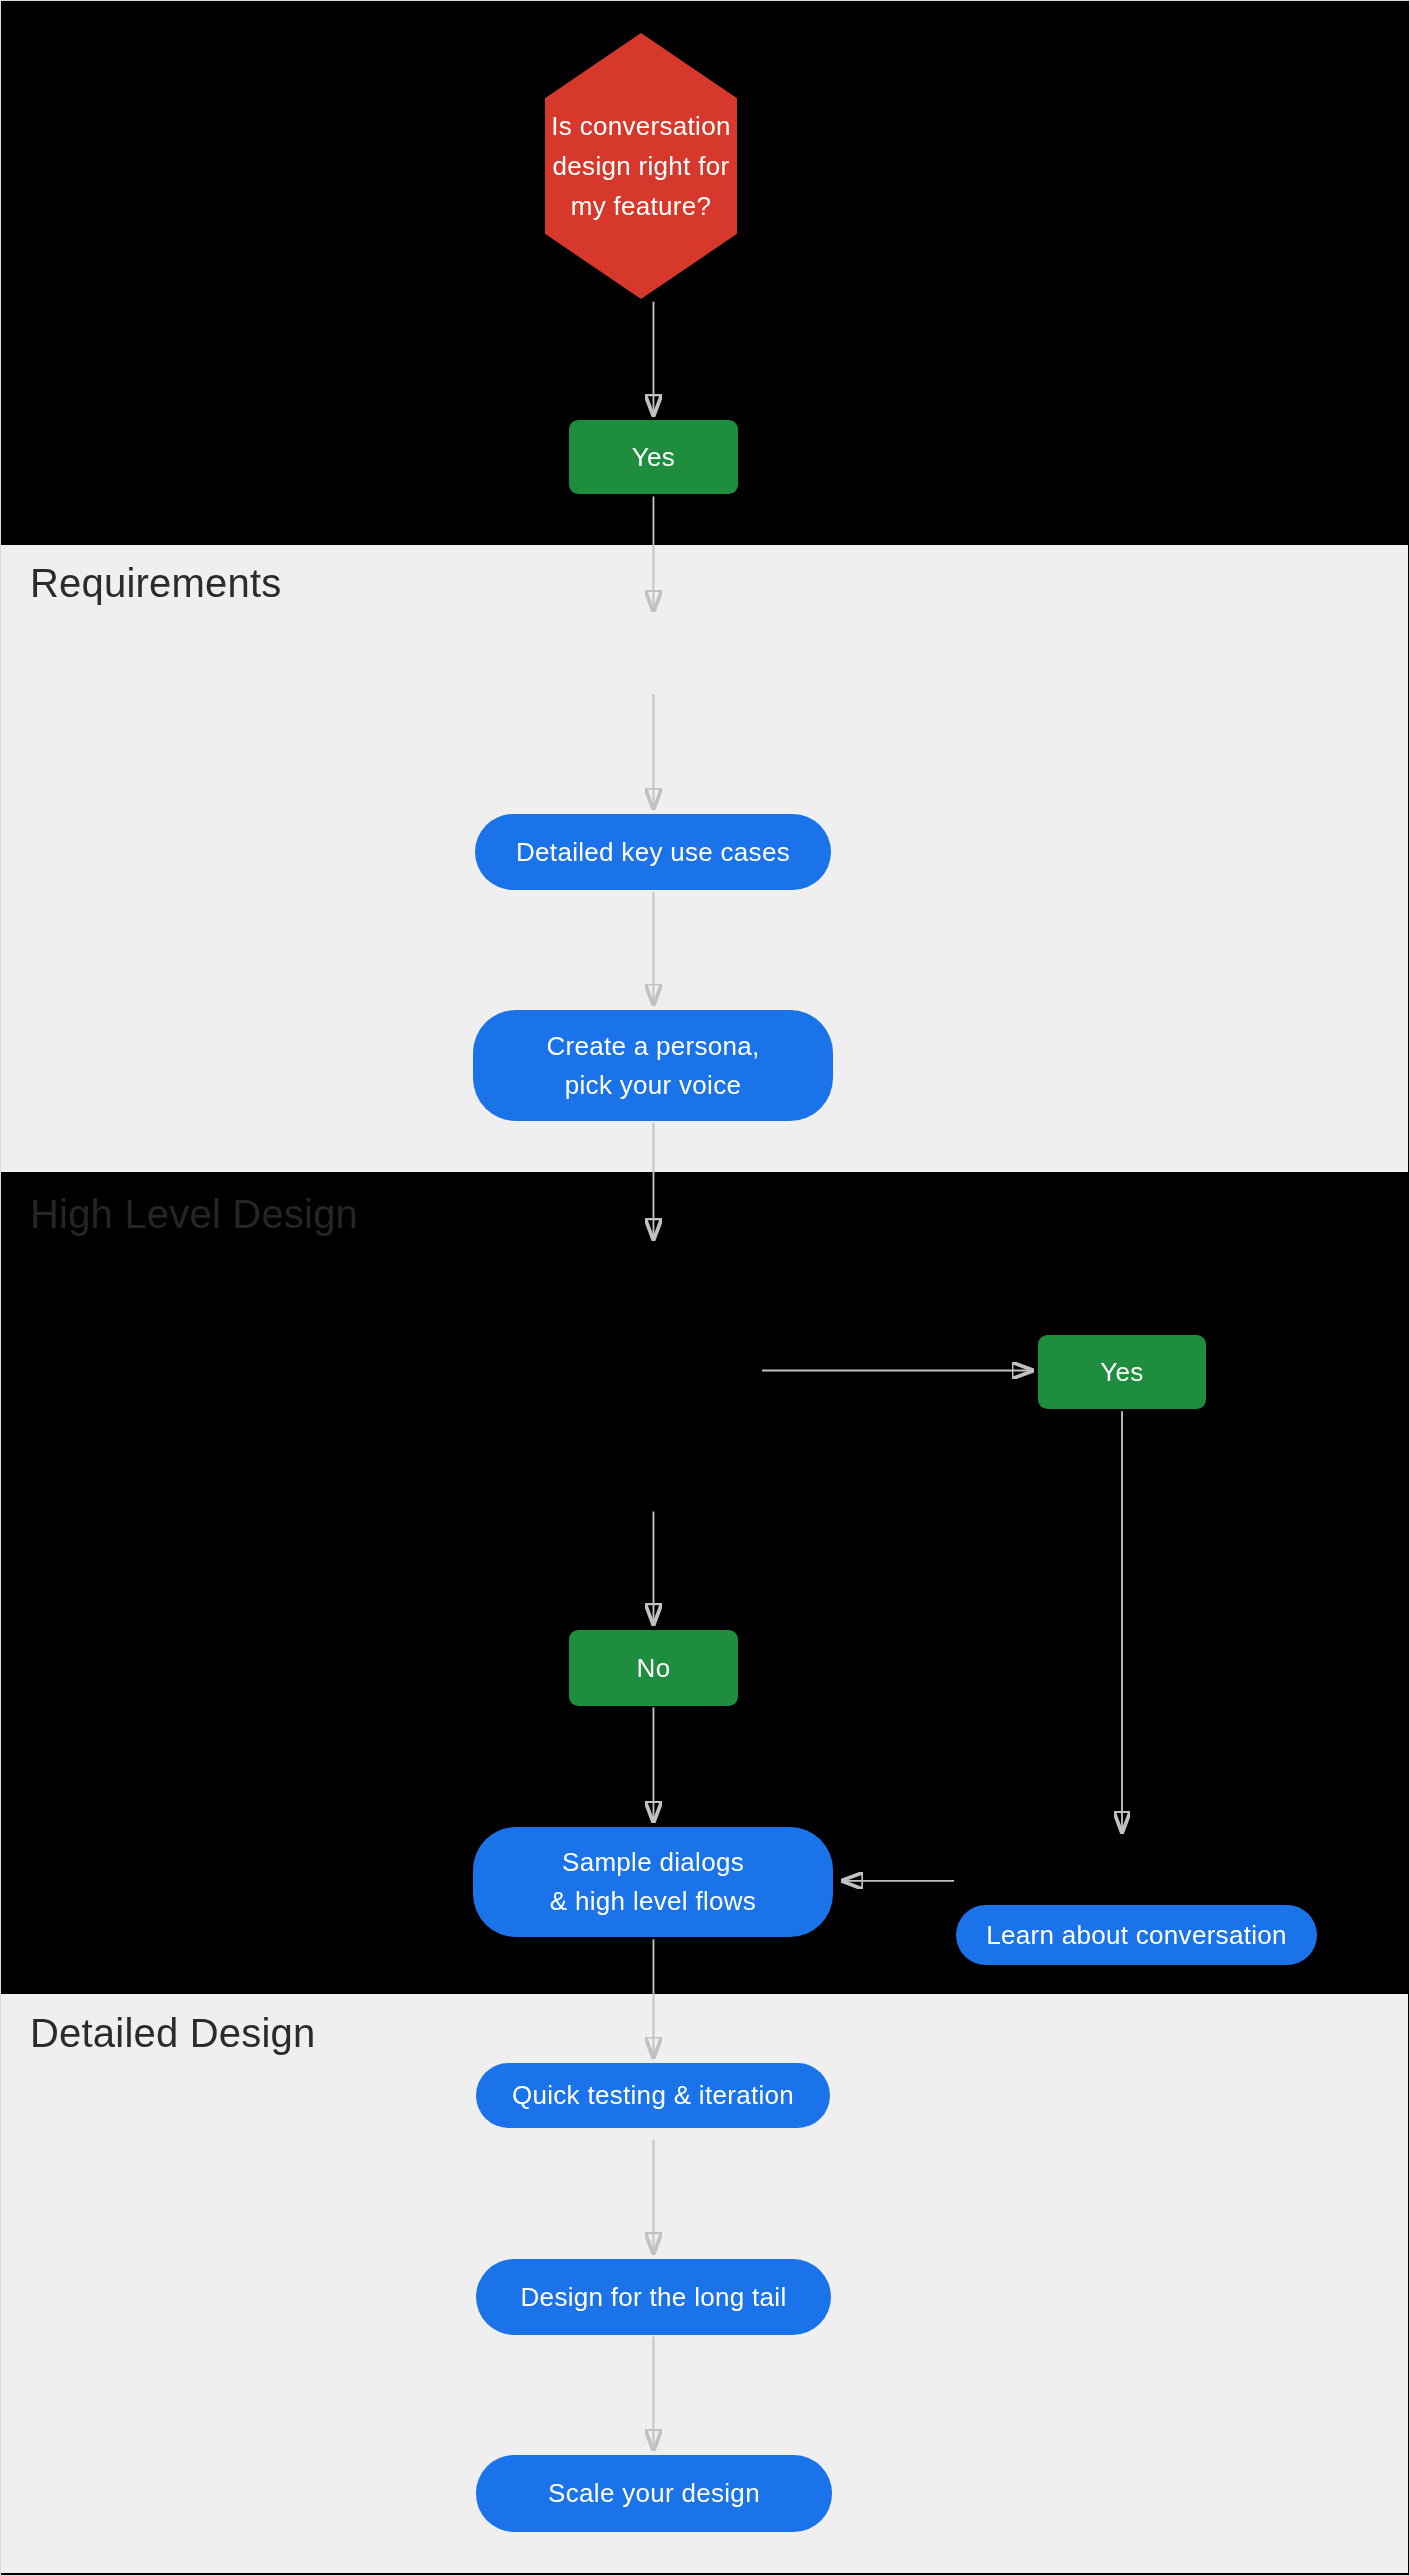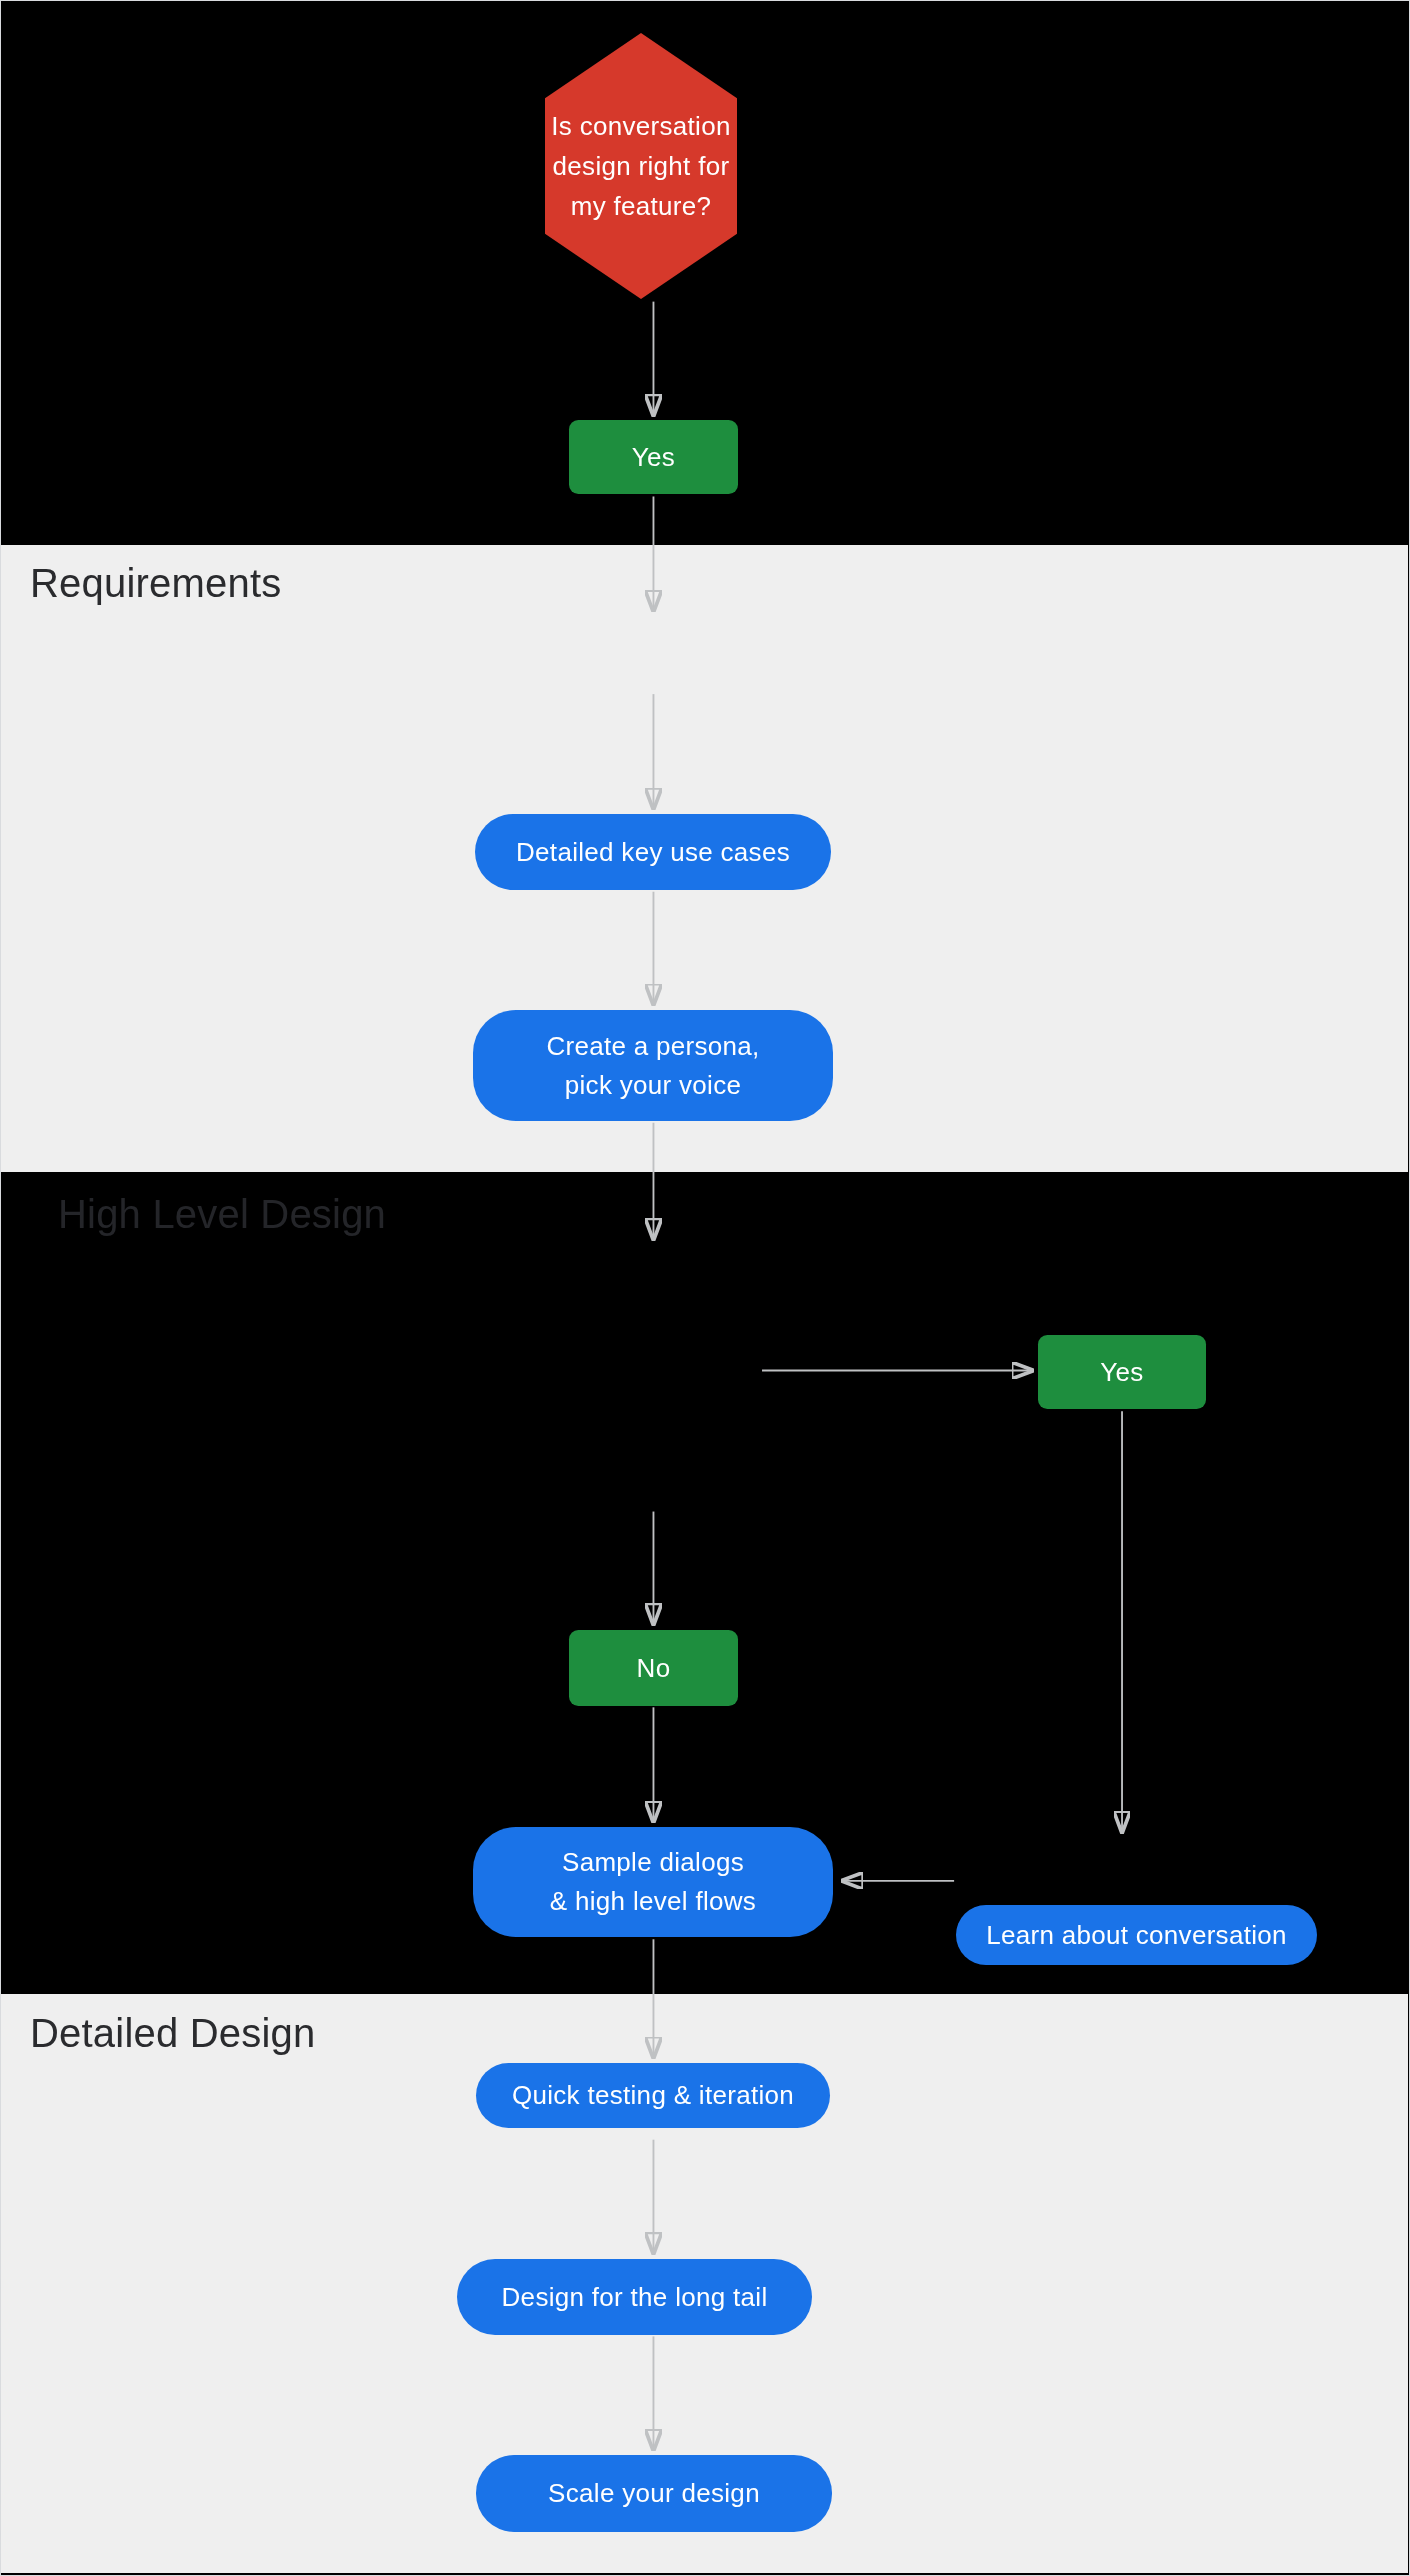--- a/index.html
+++ b/index.html
@@ -22,21 +22,21 @@
   .sec-requirements { top: 544px; height: 627px; }
   .sec-detailed    { top: 1993px; height: 579px; }
   .section-label {
     position: absolute;
     left: 29px;
     font-size: 40px;
     letter-spacing: 0.2px;
     color: #2a2b2e;
     white-space: nowrap;
   }
-  .label-on-dark { color: #242529; margin-left: 28px; }
+  .label-on-dark { color: #242529; }
   .node {
     position: absolute;
     display: flex;
     align-items: center;
     justify-content: center;
     text-align: center;
     color: #ffffff;
     font-size: 26px;
     font-weight: 500;
     letter-spacing: 0.3px;
@@ -70,21 +70,21 @@
   .n-yes1   { left: 568px;  top: 419px;  width: 169px; height: 74px;  }
   .n-users  { left: 474px;  top: 615px;  width: 356px; height: 76px;  }
   .n-cases  { left: 474px;  top: 813px;  width: 356px; height: 76px;  }
   .n-persona{ left: 472px;  top: 1009px; width: 360px; height: 111px; }
   .n-qnew   { left: 544px;  top: 1243px; width: 217px; height: 265px; }
   .n-yes2   { left: 1037px; top: 1334px; width: 168px; height: 74px;  }
   .n-no     { left: 568px;  top: 1629px; width: 169px; height: 76px;  }
   .n-sample { left: 472px;  top: 1826px; width: 360px; height: 110px; }
   .n-learn  { left: 955px; top: 1904px; width: 361px; height: 60px;  }
   .n-quick  { left: 475px;  top: 2062px; width: 354px; height: 65px;  }
-  .n-tail   { left: 456px;  top: 2258px; width: 355px; height: 76px;  }
+  .n-tail   { left: 475px;  top: 2258px; width: 355px; height: 76px;  }
   .n-scale  { left: 475px;  top: 2454px; width: 356px; height: 77px;  }
 
   .l-requirements { top: 560px;  }
   .l-hld          { top: 1191px; }
   .l-detailed     { top: 2010px; }
 </style>
 </head>
 <body>
 
 <div class="page">

